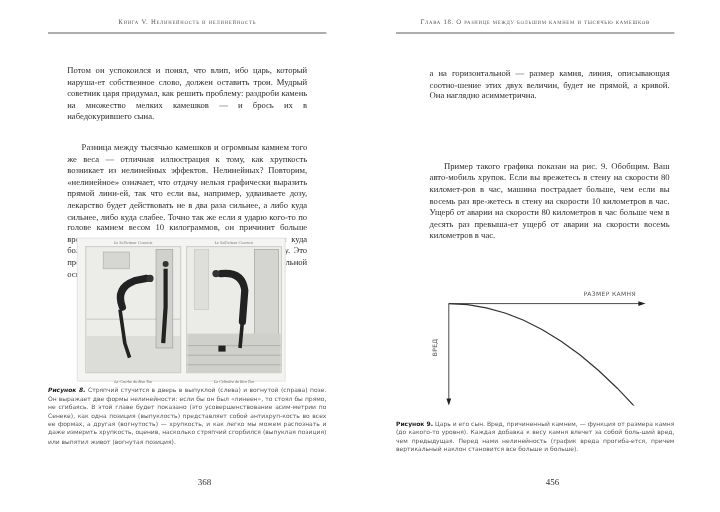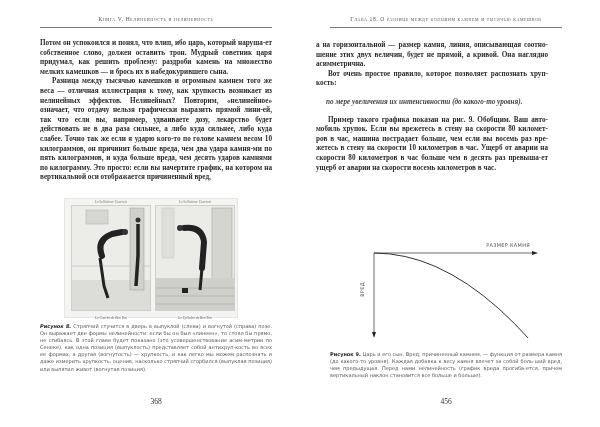--- a/index.html
+++ b/index.html
@@ -5,28 +5,28 @@
   html, body { margin:0; padding:0; }
   body { width:600px; height:427px; background:#ffffff; position:relative; overflow:hidden;
          font-family:"Liberation Serif", serif; color:#2a2a2a; }
   .page { position:absolute; top:0; height:427px; width:300px; }
   .left { left:0; }
   .right { left:300px; }
   .running-head { position:absolute; top:16px; font-size:5.6px; letter-spacing:0.6px;
                   text-align:center; color:#555; font-variant:small-caps; }
   .head-rule { position:absolute; top:27px; height:0; border-top:1px solid #777; }
   .body-text { position:absolute; font-size:7.2px; line-height:9.6px; text-align:justify; color:#2c2c2c; }
-  .body-text p { margin:0;font-weight:bold; }
+  .body-text p { margin:16px; }
   .body-text p.indent { text-indent:12px; }
   .quote { font-style:italic; padding-left:10px; color:#444; }
   .caption { position:absolute; font-family:"DejaVu Sans", sans-serif; font-size:5px; line-height:7.1px;
              color:#555; text-align:justify; }
   .caption b { color:#222; font-style:italic; }
   .caption-right b { font-style:normal; }
-  .folio { position:absolute; top:397px; font-size:7.5px; width:40px; text-align:center; color:#333; }
+  .folio { position:absolute; top:397px; font-size:7.5px; width:40px; text-align:right; color:#333; }
   .figure-img { position:absolute; left:64px; top:198px; width:172px; height:118px; background:#f4f4f2;
                 border:1px solid #e6e6e4; }
   .plate { position:absolute; top:6px; width:78px; height:104px; background:#e9e9e6; border:1px solid #cfcfcc; }
   .plate-title { position:absolute; top:-6px; width:100%; text-align:center; font-size:3.5px; font-style:italic; color:#777; }
   .plate-caption { position:absolute; bottom:-10px; width:100%; text-align:center; font-size:3.5px; font-style:italic; color:#666; }
   .chart-svg { position:absolute; left:330px; top:238px; }
   .chart-label { font-family:"DejaVu Sans", sans-serif; font-size:5px; fill:#555; letter-spacing:0.3px; }
 </style>
 </head>
 <body>
@@ -78,25 +78,23 @@
     <b>Рисунок 8.</b><span> Стряпчий стучится в дверь в выпуклой (слева) и вогнутой (справа) позе. Он выражает две формы нелинейности: если бы он был «линеен», то стоял бы прямо, не сгибаясь. В этой главе будет показано (это усовершенствование асим-метрии по Сенеке), как одна позиция (выпуклость) представляет собой антихруп-кость во всех ее формах, а другая (вогнутость) — хрупкость, и как легко мы можем распознать и даже измерить хрупкость, оценив, насколько стряпчий сгорбился (выпуклая позиция) или выпятил живот (вогнутая позиция).</span>
   </div>
 
   <div class="folio" style="left:136px;">368</div>
 </div>
 
 <div class="page right">
   <div class="running-head" style="left:30px;width:232px;">Глава 18. О разнице между большим камнем и тысячью камешков</div>
   <div class="head-rule" style="left:30px;width:232px;"></div>
 
-  <div class="body-text" style="left:16px;top:41px;width:232px;">
+  <div class="body-text" style="left:42px;top:41px;width:232px;">
     <p>а на горизонтальной — размер камня, линия, описывающая соотно-шение этих двух величин, будет не прямой, а кривой. Она наглядно асимметрична.</p>
-    <p class="indent">Вот очень простое правило, которое позволяет распознать хруп-кость:</p>
     <div style="height:9px;"></div>
-    <p class="quote">по мере увеличения их интенсивности (до какого-то уровня).</p>
     <div style="height:8px;"></div>
     <p class="indent">Пример такого графика показан на рис. 9. Обобщим. Ваш авто-мобиль хрупок. Если вы врежетесь в стену на скорости 80 километ-ров в час, машина пострадает больше, чем если вы восемь раз вре-жетесь в стену на скорости 10 километров в час. Ущерб от аварии на скорости 80 километров в час больше чем в десять раз превыша-ет ущерб от аварии на скорости восемь километров в час.</p>
   </div>
 
   <div class="caption caption-right" style="left:30px;top:351px;width:232px;">
     <b>Рисунок 9.</b><span> Царь и его сын. Вред, причиненный камнем, — функция от размера камня (до какого-то уровня). Каждая добавка к весу камня влечет за собой боль-ший вред, чем предыдущая. Перед нами нелинейность (график вреда прогиба-ется, причем вертикальный наклон становится все больше и больше).</span>
   </div>
 
   <div class="folio" style="left:126px;">456</div>
 </div>

